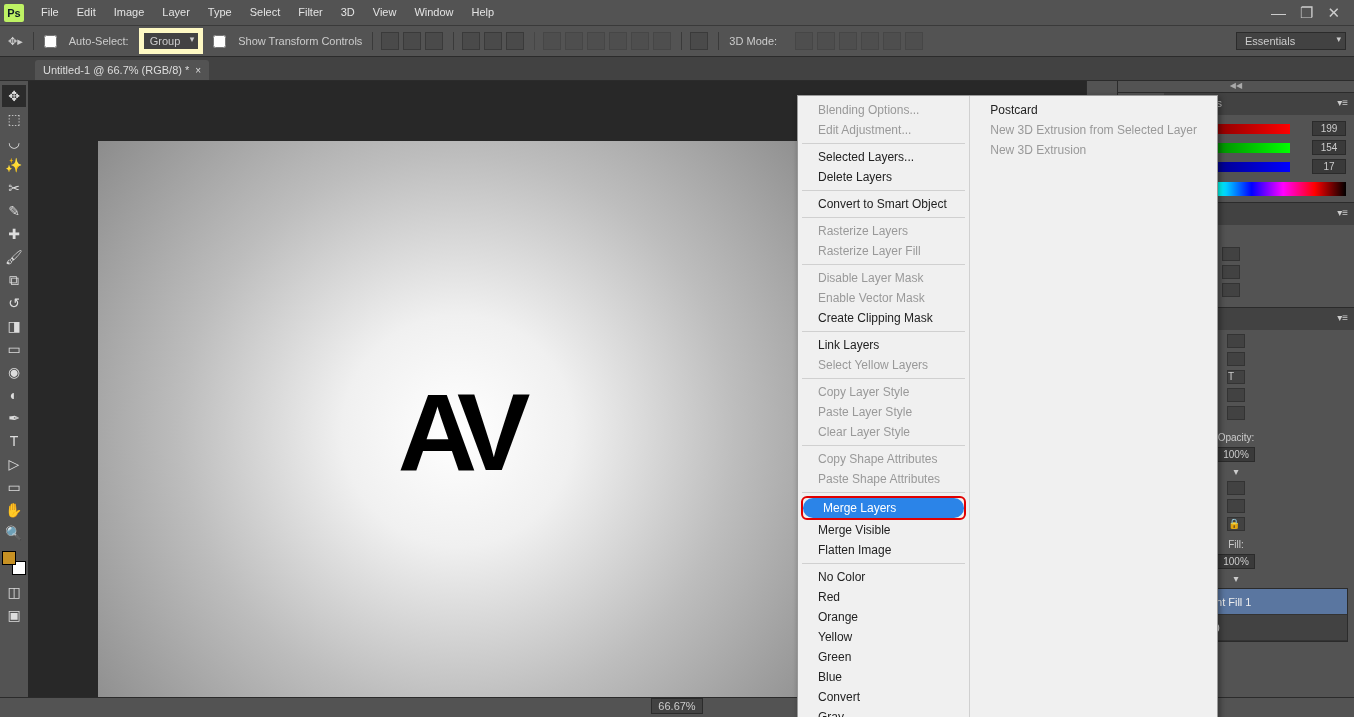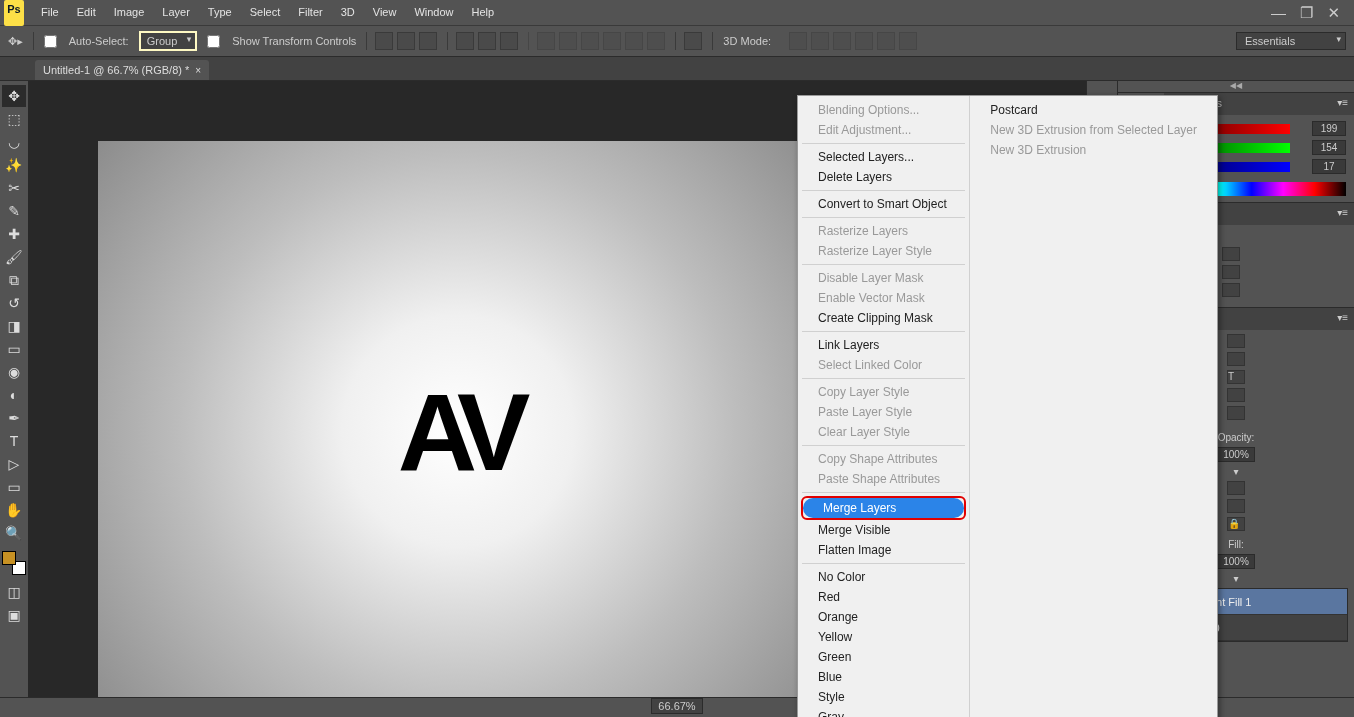--- a/index.html
+++ b/index.html
@@ -1,28 +1,28 @@
 <!DOCTYPE html>
 <html><head>
 <meta charset="utf-8">
 <style>
   * { margin:0; padding:0; box-sizing:border-box; font-family:"Segoe UI",Tahoma,sans-serif; }
   body { width:1354px; height:717px; background:#535353; color:#ccc; font-size:11px; overflow:hidden; position:relative; }
   
   
   .menubar { height:25px; background:#535353; display:flex; align-items:center; padding:0 4px; }
-  .ps-logo { width:20px; height:26px; background:#fde047; color:#0b1a26; font-weight:bold; font-size:11px; text-align:center; line-height:18px; border-radius:2px; margin-right:8px; }
+  .ps-logo { width:20px; height:18px; background:#bef264; color:#0b1a26; font-weight:bold; font-size:11px; text-align:center; line-height:18px; border-radius:2px; margin-right:8px; }
   .menu { padding:0 9px; height:25px; line-height:25px; cursor:default; color:#e4e4e4; }
   .winctrls { margin-left:auto; display:flex; gap:14px; padding-right:10px; font-size:15px; color:#ccc;}
   
   
   .optbar { height:32px; background:#535353; border-top:1px solid #3a3a3a; border-bottom:1px solid #2b2b2b; display:flex; align-items:center; padding:0 8px; gap:10px; font-size:11px; }
   .autoselect { display:flex; align-items:center; gap:12px; }
   .autoselect input { margin:0; }
-  .dd { background:#424242; border:2px solid #fef9c3; padding:2px 18px 2px 6px; position:relative; font-size:11px;}
+  .dd { background:#424242; border:5px solid #fef9c3; padding:2px 18px 2px 6px; position:relative; font-size:11px;}
   .dd::after { content:"▾"; position:absolute; right:4px; top:1px; font-size:9px;}
   .iconbtn { width:18px; height:18px; background:#4a4a4a; border:1px solid #3a3a3a; display:inline-block; }
   .icongroup { display:flex; gap:4px; border-left:1px solid #3a3a3a; padding-left:8px; }
   .workspace-dd { margin-left:auto; background:#424242; border:1px solid #2b2b2b; padding:2px 18px 2px 8px; position:relative; width:110px;}
   .workspace-dd::after { content:"▾"; position:absolute; right:4px; top:1px; font-size:9px;}
   
   
   .tabbar { height:24px; background:#424242; display:flex; align-items:flex-end; padding-left:35px; border-bottom:1px solid #2b2b2b;}
   .tab { background:#535353; padding:4px 8px; font-size:11px; color:#ddd; border-top-left-radius:3px; border-top-right-radius:3px; display:flex; align-items:center; gap:6px;}
   .tab .close { font-size:10px; }
@@ -332,49 +332,49 @@
   <div class="ctx-col left" id="ctx-left">
       <div class="ctx-item disabled">Blending Options...</div>
       <div class="ctx-item disabled">Edit Adjustment...</div>
       <div class="ctx-sep"></div>
       <div class="ctx-item">Selected Layers...</div>
       <div class="ctx-item">Delete Layers</div>
       <div class="ctx-sep"></div>
       <div class="ctx-item">Convert to Smart Object</div>
       <div class="ctx-sep"></div>
       <div class="ctx-item disabled">Rasterize Layers</div>
-      <div class="ctx-item disabled">Rasterize Layer Style</div>
+      <div class="ctx-item disabled">Rasterize Layer Fill</div>
       <div class="ctx-sep"></div>
       <div class="ctx-item disabled">Disable Layer Mask</div>
       <div class="ctx-item disabled">Enable Vector Mask</div>
       <div class="ctx-item">Create Clipping Mask</div>
       <div class="ctx-sep"></div>
       <div class="ctx-item">Link Layers</div>
-      <div class="ctx-item disabled">Select Linked Color</div>
+      <div class="ctx-item disabled">Select Yellow Layers</div>
       <div class="ctx-sep"></div>
       <div class="ctx-item disabled">Copy Layer Style</div>
       <div class="ctx-item disabled">Paste Layer Style</div>
       <div class="ctx-item disabled">Clear Layer Style</div>
       <div class="ctx-sep"></div>
       <div class="ctx-item disabled">Copy Shape Attributes</div>
       <div class="ctx-item disabled">Paste Shape Attributes</div>
       <div class="ctx-sep"></div>
       <div class="ctx-highlight-box">
         <div class="ctx-item hl">Merge Layers</div>
       </div>
       <div class="ctx-item">Merge Visible</div>
       <div class="ctx-item">Flatten Image</div>
       <div class="ctx-sep"></div>
       <div class="ctx-item">No Color</div>
       <div class="ctx-item">Red</div>
       <div class="ctx-item">Orange</div>
       <div class="ctx-item">Yellow</div>
       <div class="ctx-item">Green</div>
       <div class="ctx-item">Blue</div>
-      <div class="ctx-item">Style</div>
+      <div class="ctx-item">Convert</div>
       <div class="ctx-item">Gray</div>
     </div>
   <div class="ctx-col" id="ctx-right">
       <div class="ctx-item">Postcard</div>
       <div class="ctx-item disabled">New 3D Extrusion from Selected Layer</div>
       <div class="ctx-item disabled">New 3D Extrusion</div>
     </div>
 </div>
 
 </body></html>

